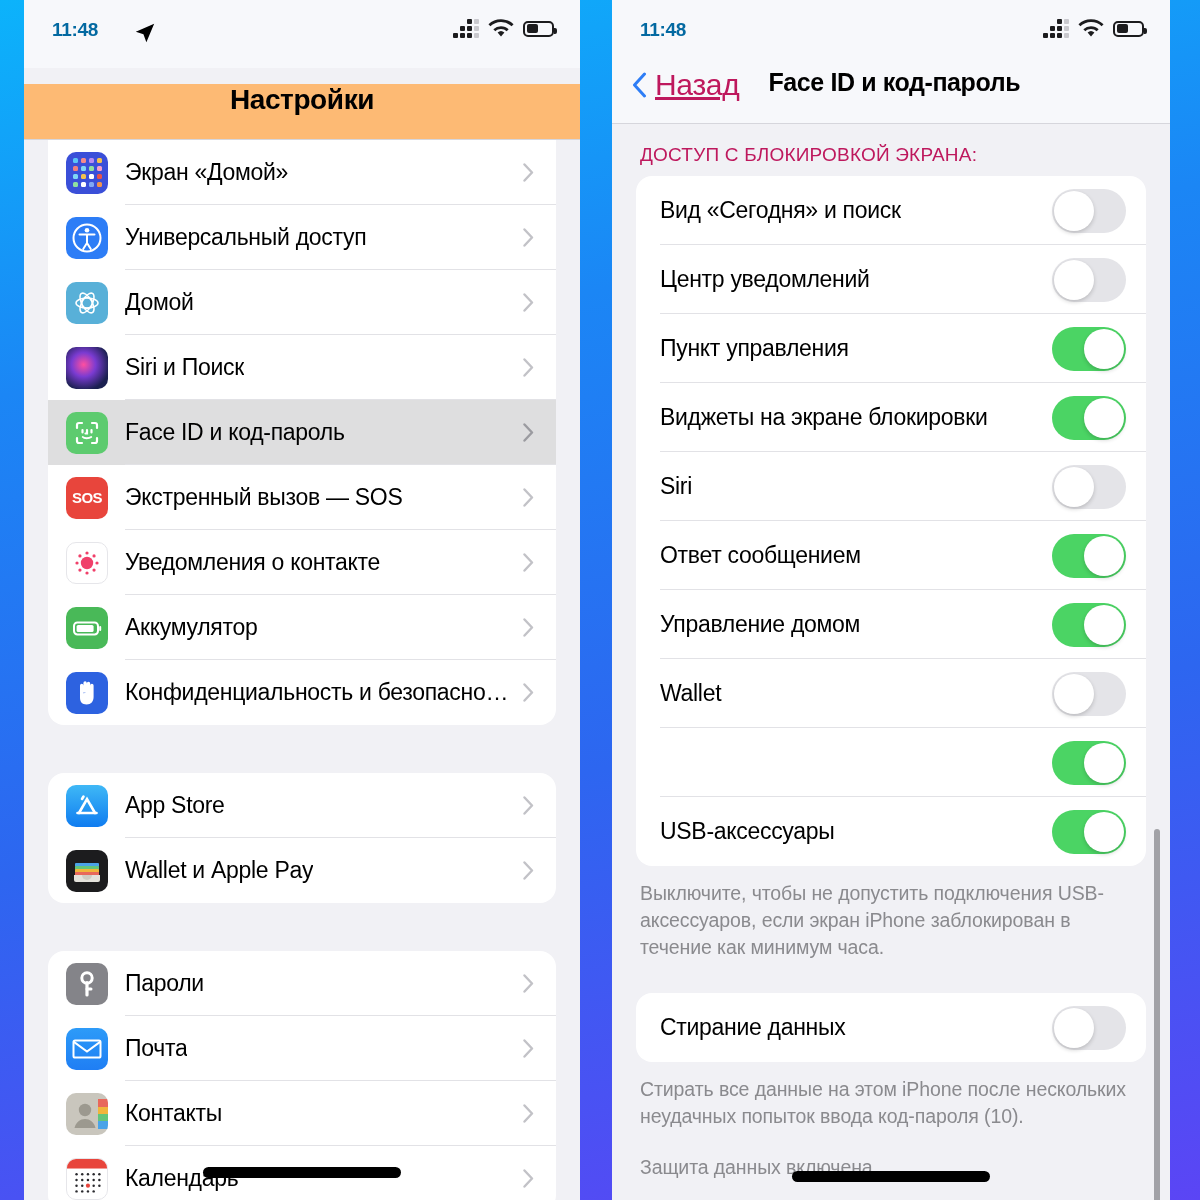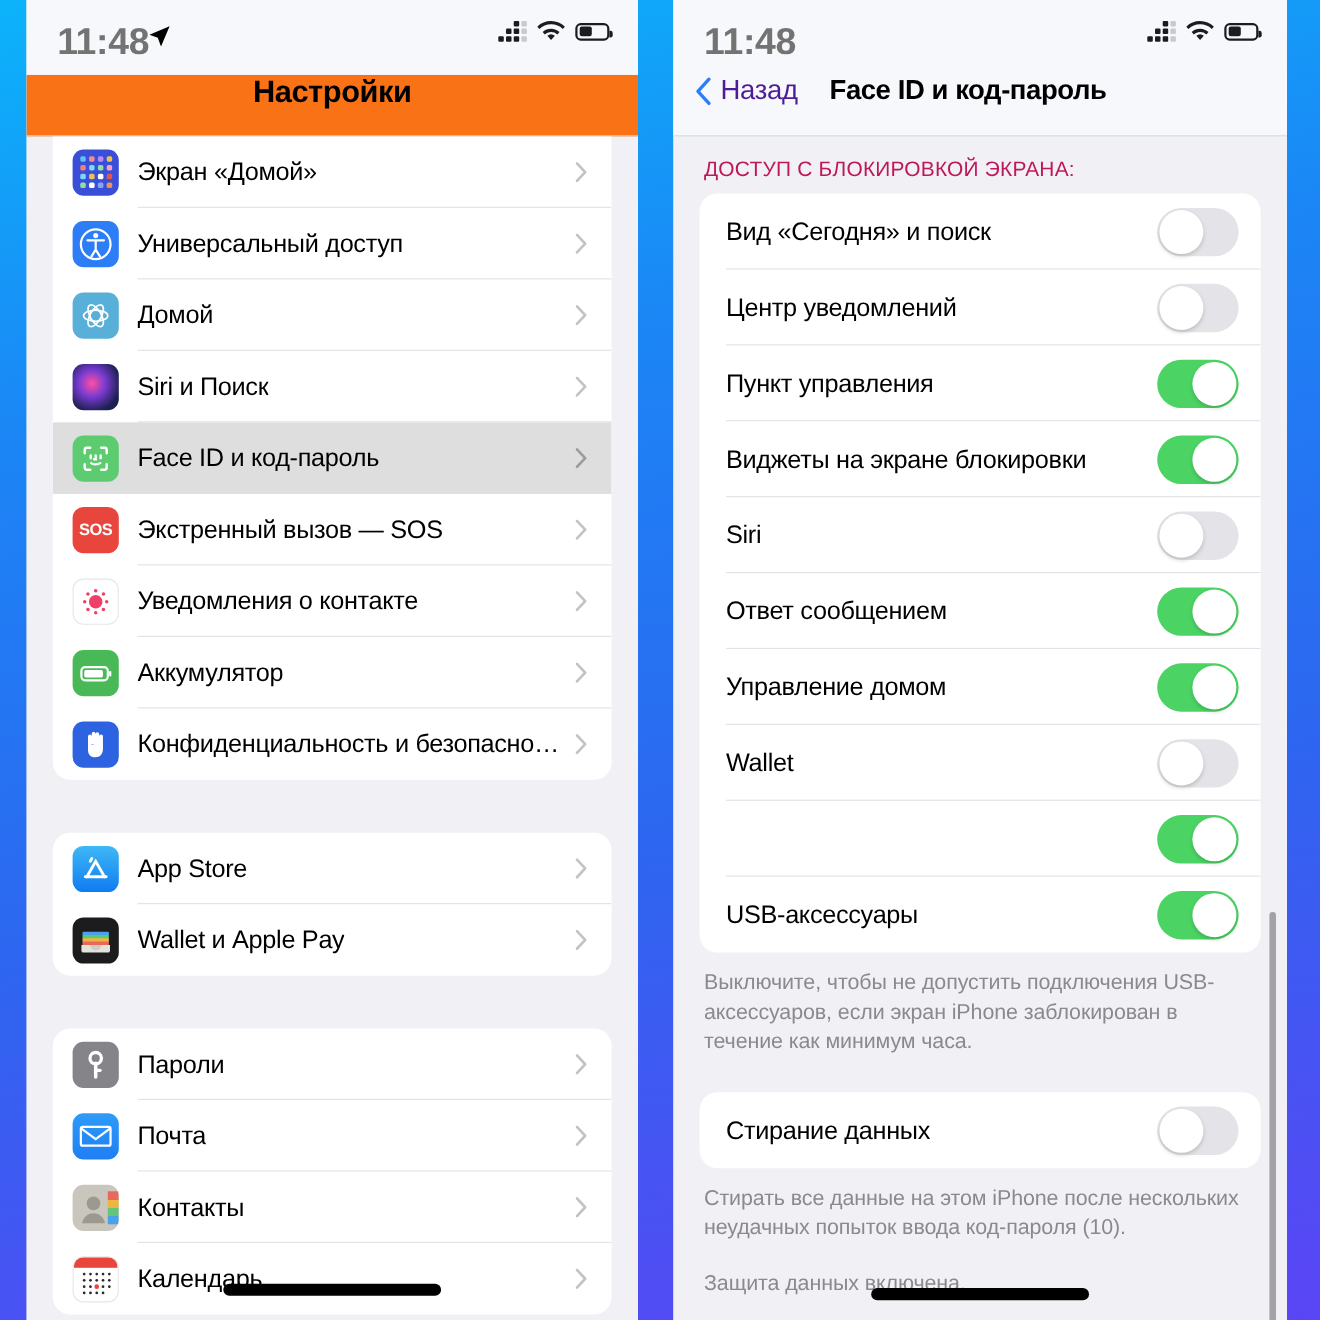--- a/index.html
+++ b/index.html
@@ -26,24 +26,24 @@
 
   
   .statusbar {
     height: 68px;
     position: relative;
     background: #f7f8fb;
   }
   .statusbar .time {
     position: absolute;
     left: 28px; top: 19px;
-    font-size: 34px;
+    font-size: 19px;
     font-weight: 700;
     letter-spacing: -0.3px;
-    color: #737373;
+    color: #0369a1;
   }
   .loc-arrow {
     position: absolute;
     left: 110px; top: 22px;
     width: 22px; height: 22px;
   }
   .status-icons {
     position: absolute;
     right: 26px; top: 19px;
     display: flex;
@@ -80,44 +80,45 @@
   .battery .lvl {
     height: 9px; width: 11px;
     background: #1c1c1e;
     border-radius: 2px;
     margin-left: 1.5px;
   }
 
   
   .navbar-left {
     height: 56px;
-    background: #f97316;
+    background: #fdba74;
     display: flex; align-items: flex-start; justify-content: center;
     border-bottom: 1px solid #d6d6dc;
+    margin-top: 16px;
   }
   .navbar-left .title {
     font-size: 28px; font-weight: 700; color: #000;
     letter-spacing: -0.4px;
   }
   .navbar-right {
     height: 56px;
     background: #f7f8fb;
     display: flex; align-items: flex-start;
     border-bottom: 1px solid #d6d6dc;
     position: relative;
   }
   .back-btn {
     display: flex; align-items: center;
     margin-left: 20px;
     gap: 8px;
     cursor: pointer;
   }
   .chev-back { width: 15px; height: 26px; flex: none; }
   .back-btn .lbl {
-    font-size: 25px; color: #4c1d95; letter-spacing: -0.3px;
+    font-size: 30px; color: #be185d; letter-spacing: -0.3px; text-decoration: underline;
   }
   .navbar-right .title {
     font-size: 25px; font-weight: 700; color: #000;
     letter-spacing: -0.4px;
     margin-left: 29px;
   }
 
   
   .scroll { position: relative; }
 

